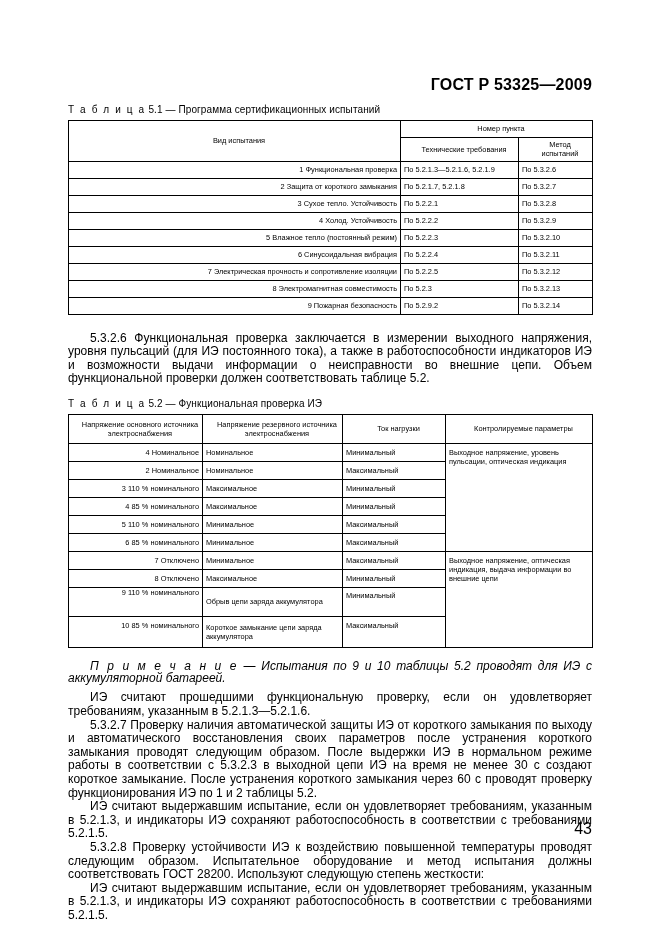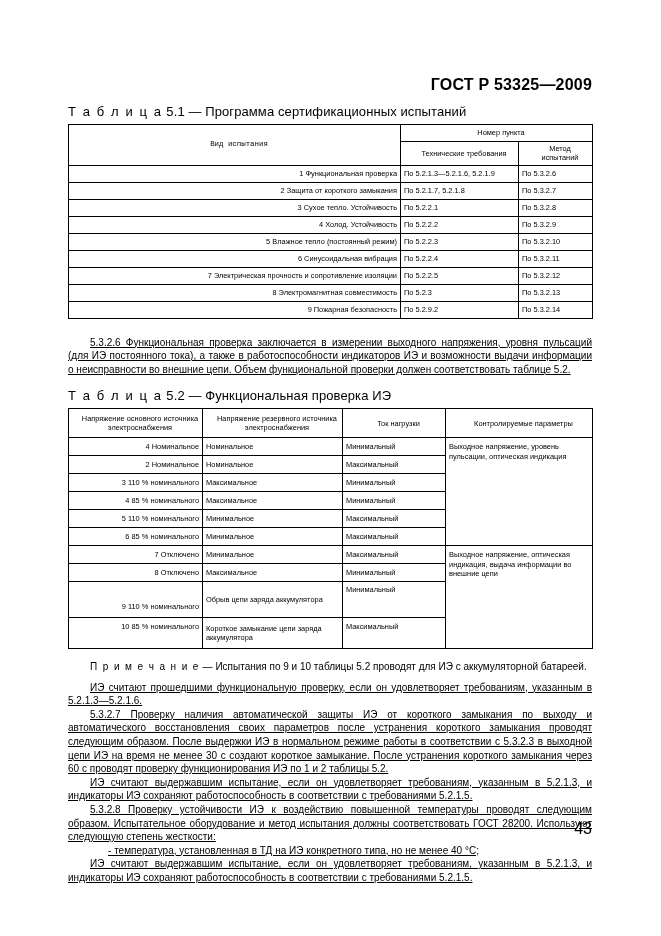--- a/index.html
+++ b/index.html
@@ -28,21 +28,21 @@
     letter-spacing: 0.2px;
     white-space: nowrap;
   }
   .content {
     position: absolute;
     left: 68px;
     top: 104px;
     width: 524px;
   }
   .table-caption {
-    font-size: 13px;
+    font-size: 10px;
     margin: 0 0 5px 0;
     letter-spacing: 0.1px;
     white-space: nowrap;
   }
   .table-caption .sp {
     letter-spacing: 1.6px;
   }
   table.gost {
     border-collapse: collapse;
     width: 524px;
@@ -60,39 +60,39 @@
     text-align: center;
     border-bottom-width: 1.6px;
     padding-left: 12px;
   }
   table.gost thead tr.sub td {
     border-bottom-width: 1.6px;
   }
   .tc { text-align: left; }
   .tl { text-align: right; }
   .t51 td { height: 12px; }
-  .t51 .hdr-main { height: 30px; font-family: Liberation Mono, monospace; }
+  .t51 .hdr-main { height: 30px; }
   .t52 td { height: 13px; }
 
   .para {
-    font-size: 10px;
+    font-size: 12px;
     line-height: 13.6px;
     text-align: justify;
     margin: 0;
     text-indent: 22px;
     letter-spacing: 0.01px;
-    text-decoration: underline;
   }
   .para.dash { text-indent: 40px; }
   .note {
-    font-size: 10px;
+    font-size: 12px;
     line-height: 12.3px;
     text-align: justify;
     margin: 0;
     text-indent: 22px;
+    font-style: italic;
   }
   .note .lbl { letter-spacing: 1.4px; }
   .gap-s { height: 7px; }
   .gap-m { height: 12px; }
   .gap-l { height: 17px; }
   .page-number {
     position: absolute;
     right: 69px;
     top: 820px;
     font-size: 16px;
@@ -234,21 +234,21 @@
           <td class="tc">Минимальное</td>
           <td class="tc">Максимальный</td>
           <td class="tc" rowspan="4" style="vertical-align:top;padding-top:4px">Выходное напряжение, оптическая индикация, выдача информации во внешние цепи</td>
         </tr>
         <tr>
           <td class="tl">8 Отключено</td>
           <td class="tc">Максимальное</td>
           <td class="tc">Минимальный</td>
         </tr>
         <tr>
-          <td class="tl" style="vertical-align:top;padding-top:20px">9 110 % номинального</td>
+          <td class="tl" style="vertical-align:top;padding-top:0">9 110 % номинального</td>
           <td class="tc" style="height:24px">Обрыв цепи заряда аккумулятора</td>
           <td class="tc" style="vertical-align:top;padding-top:3px">Минимальный</td>
         </tr>
         <tr>
           <td class="tl" style="vertical-align:top;padding-top:4px">10 85 % номинального</td>
           <td class="tc" style="height:26px">Короткое замыкание цепи заряда аккумулятора</td>
           <td class="tc" style="vertical-align:top;padding-top:4px">Максимальный</td>
         </tr>
       </tbody>
     </table>
@@ -256,20 +256,19 @@
     <div class="gap-m"></div>
 
     <p class="note"><span class="lbl">П р и м е ч а н и е</span><span> — Испытания по 9 и 10 таблицы 5.2 проводят для ИЭ с аккумуляторной батареей.</span></p>
 
     <div class="gap-s"></div>
 
     <p class="para">ИЭ считают прошедшими функциональную проверку, если он удовлетворяет требованиям, указанным в 5.2.1.3—5.2.1.6.</p>
     <p class="para">5.3.2.7 Проверку наличия автоматической защиты ИЭ от короткого замыкания по выходу и автоматического восстановления своих параметров после устранения короткого замыкания проводят следующим образом. После выдержки ИЭ в нормальном режиме работы в соответствии с 5.3.2.3 в выходной цепи ИЭ на время не менее 30 с создают короткое замыкание. После устранения короткого замыкания через 60 с проводят проверку функционирования ИЭ по 1 и 2 таблицы 5.2.</p>
     <p class="para">ИЭ считают выдержавшим испытание, если он удовлетворяет требованиям, указанным в 5.2.1.3, и индикаторы ИЭ сохраняют работоспособность в соответствии с требованиями 5.2.1.5.</p>
     <p class="para">5.3.2.8 Проверку устойчивости ИЭ к воздействию повышенной температуры проводят следующим образом. Испытательное оборудование и метод испытания должны соответствовать ГОСТ 28200. Используют следующую степень жесткости:</p>
-    <p class="para dash">- температура, установленная в ТД на ИЭ конкретного типа, но не менее 40 °С;</p>
     <p class="para">ИЭ считают выдержавшим испытание, если он удовлетворяет требованиям, указанным в 5.2.1.3, и индикаторы ИЭ сохраняют работоспособность в соответствии с требованиями 5.2.1.5.</p>
 
   </div>
 
   <div class="page-number">43</div>
 
 </div>
 
 </body></html>

